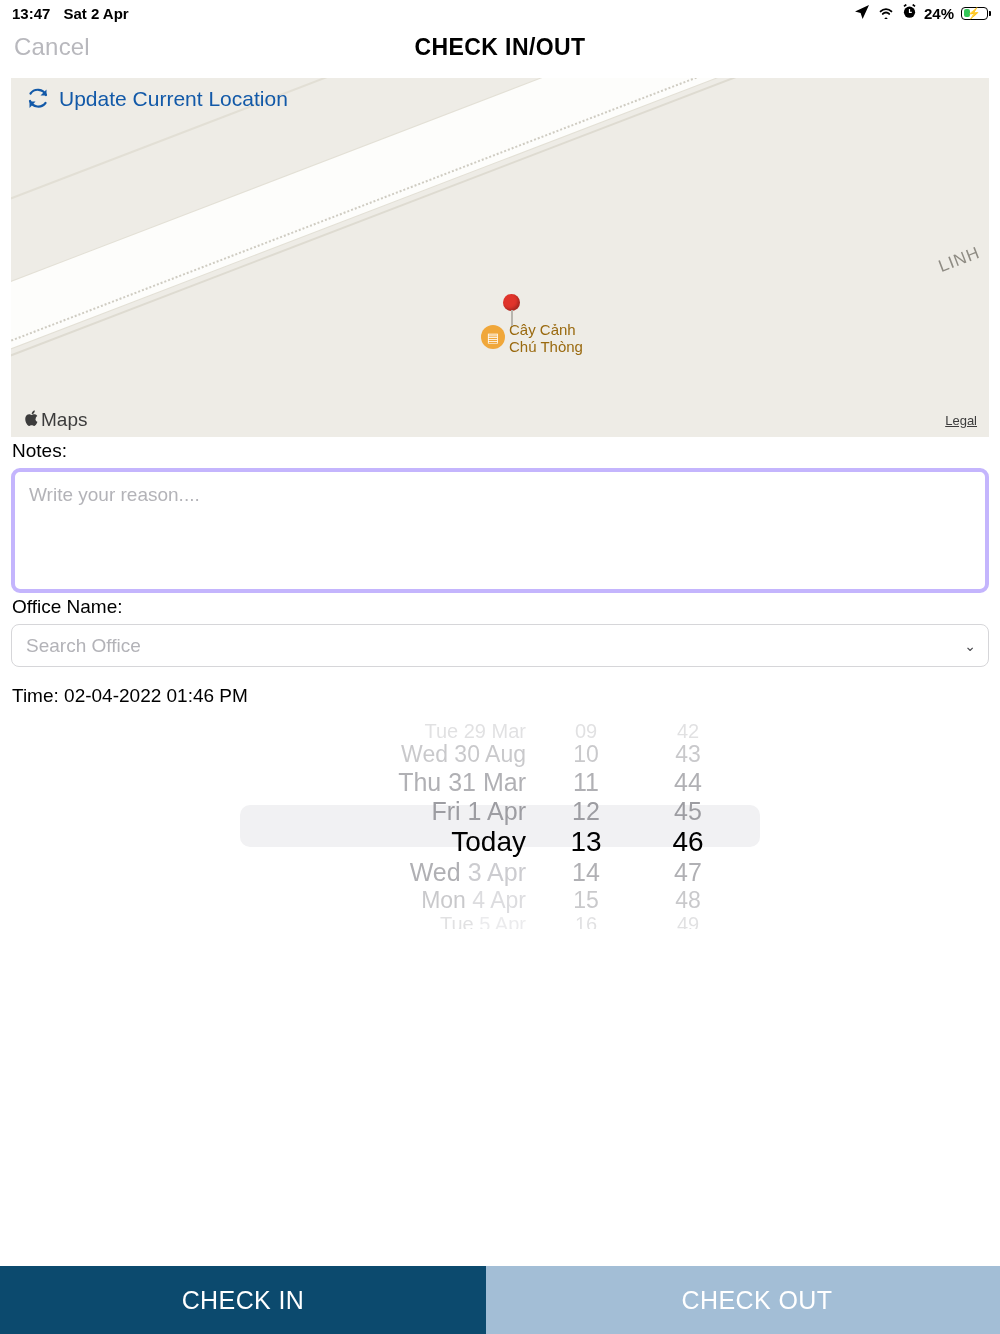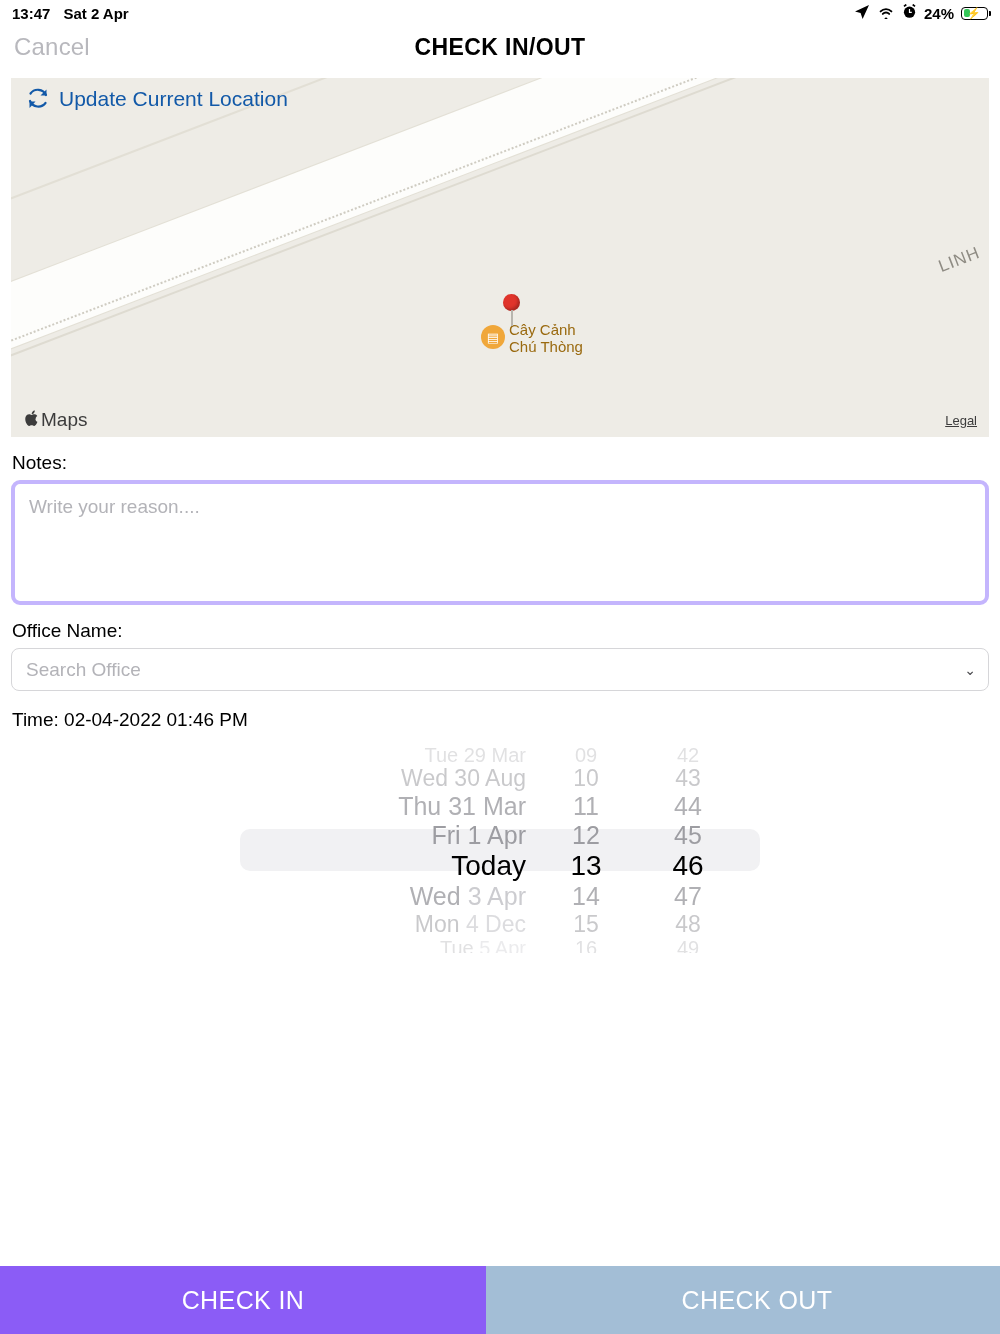--- a/index.html
+++ b/index.html
@@ -186,21 +186,21 @@
     font-size: 13px;
     color: #3c3c3c;
     text-decoration: underline;
     z-index: 6;
   }
 
   
   .field-label {
     font-size: 19px;
     color: #000;
-    margin: 15px 0 6px 12px;
+    margin: 3px 0 6px 12px;
   }
   .notes-box {
     margin: 0 11px;
     height: 125px;
     border: 4px solid #c4b5fd;
     border-radius: 9px;
     padding: 12px 14px;
     font-size: 19px;
     color: #b3b3b8;
     background: #fff;
@@ -295,21 +295,21 @@
   }
   .btn {
     flex: 1;
     display: flex;
     align-items: center;
     justify-content: center;
     font-size: 25px;
     color: #fff;
     letter-spacing: 0.4px;
   }
-  .btn-in { background: #8b5cf6; }
+  .btn-in { background: #0c4a6e; }
   .btn-out { background: #a3bed6; padding-left: 28px; }
 </style>
 </head>
 <body>
 
 <div id="app">
 
   <div class="statusbar">
     <div class="sb-left">
       <span>13:47</span>
@@ -412,21 +412,21 @@
         <div class="row r0">Tue 29 Mar</div>
         <div class="row r1">Wed 30 Aug</div>
         <div class="row r2">Thu 31 Mar</div>
         <div class="row r3">Fri 1 Apr</div>
         <div class="row sel">Today</div>
         <div class="row r4">
           
           <span>Wed</span>&nbsp;<span class="dim">3 Apr</span>
         </div>
         <div class="row r5">
-          <span>Mon</span>&nbsp;<span class="dim">4 Dec</span>
+          <span>Mon</span>&nbsp;<span class="dim">4 Apr</span>
         </div>
         <div class="row r6">
           <span>Tue</span>&nbsp;<span class="dim">5 Apr</span>
         </div>
       </div>
       <div class="col col-hour">
         <div class="row r0">09</div>
         <div class="row r1">10</div>
         <div class="row r2">11</div>
         <div class="row r3">12</div>

